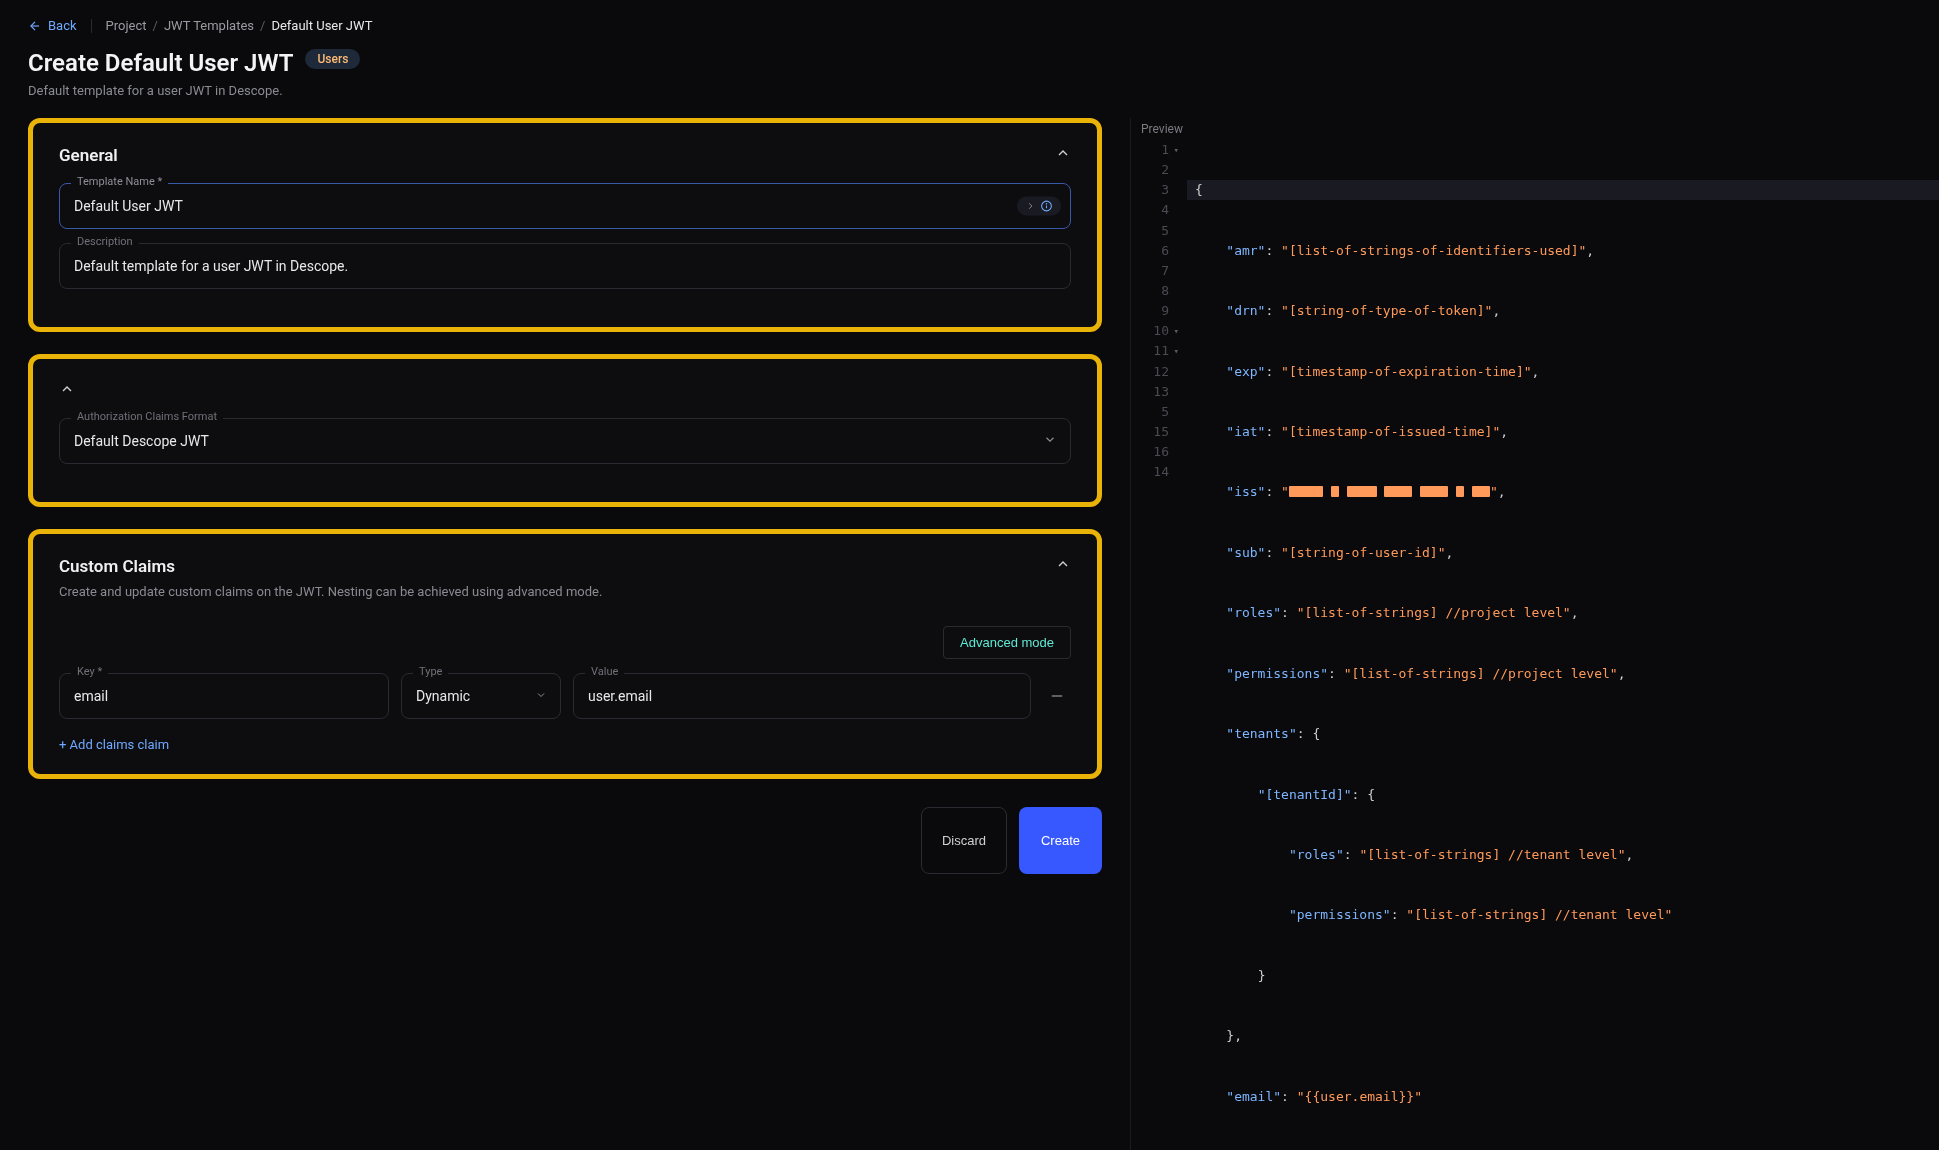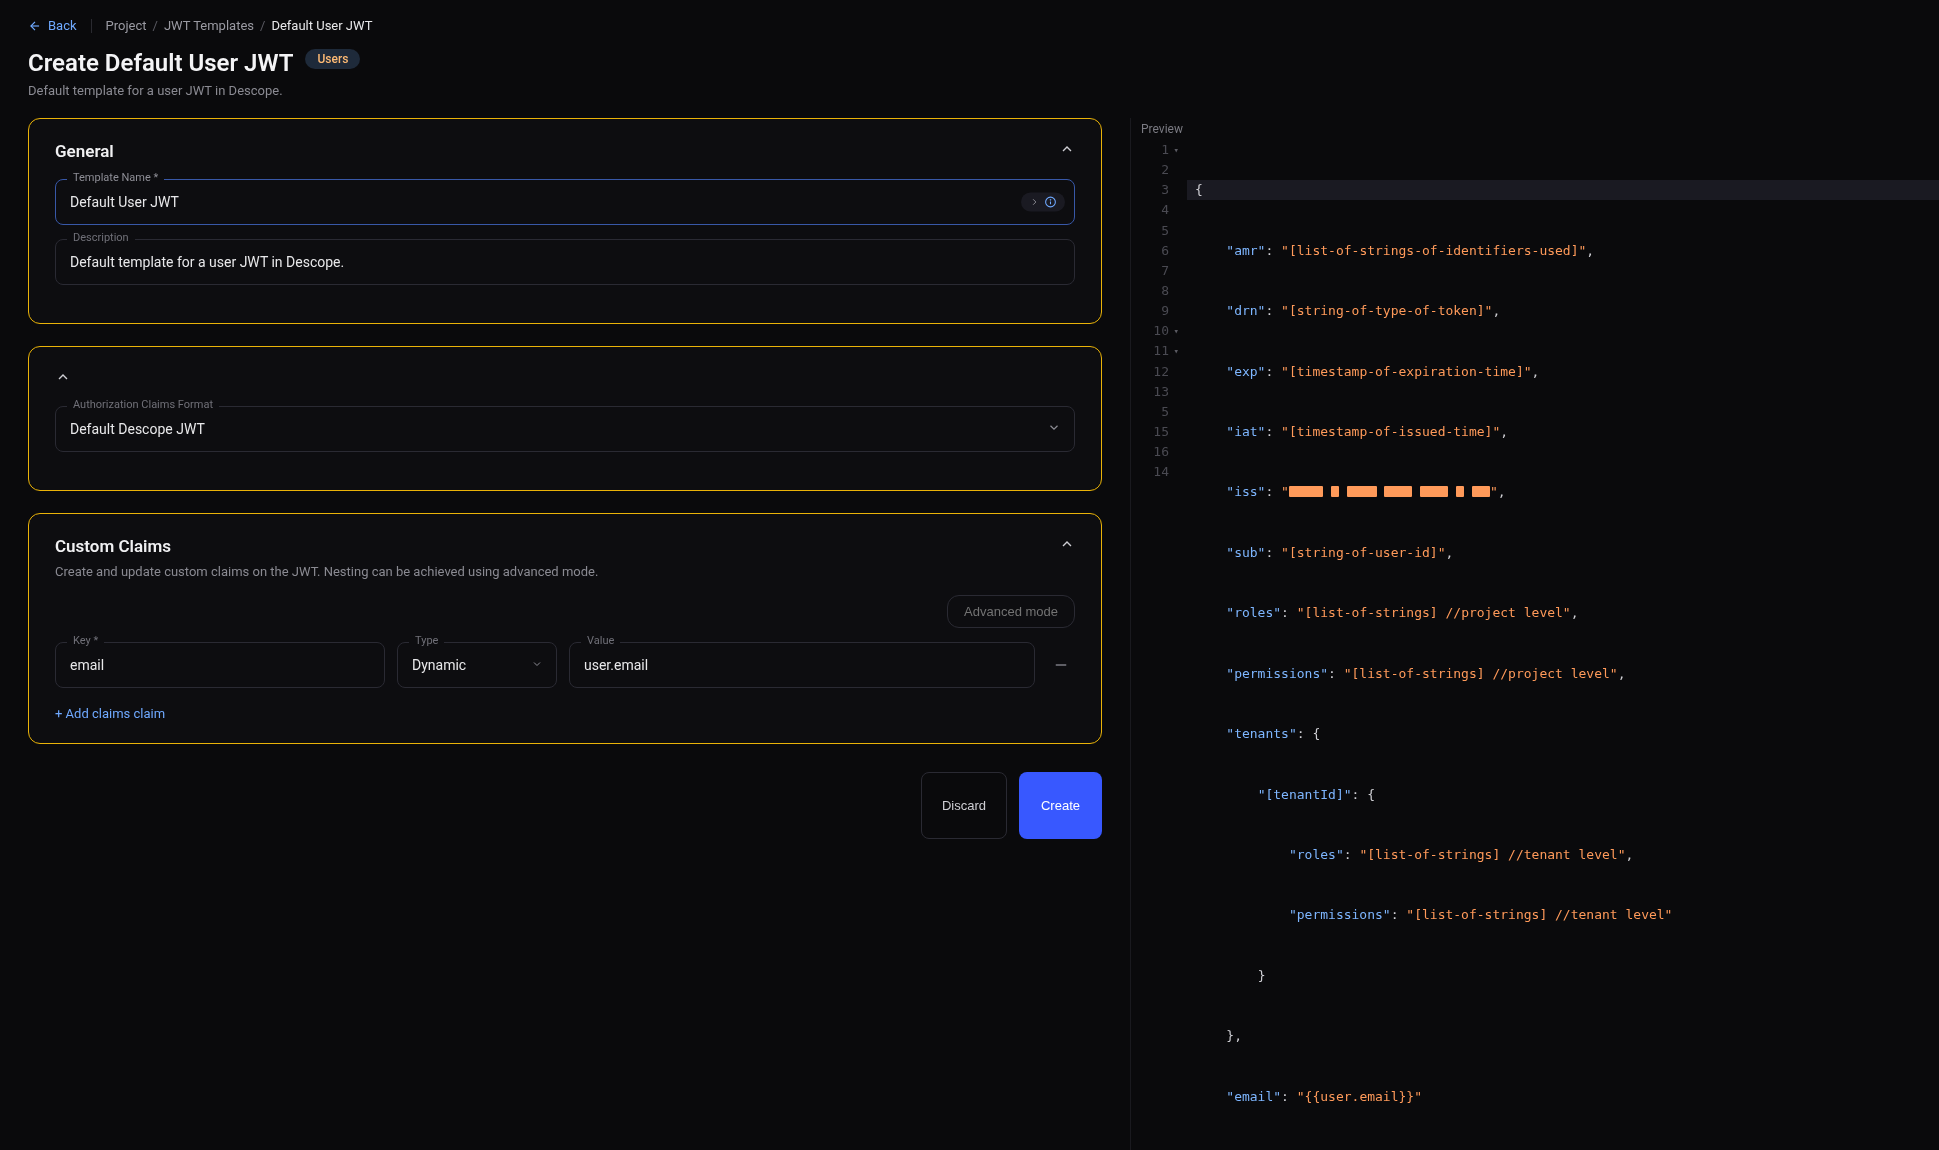--- a/index.html
+++ b/index.html
@@ -60,21 +60,21 @@
       gap: 22px;
     }
     .right-col {
       flex: 1;
       border-left: 1px solid #1a1a1f;
       position: relative;
     }
 
     
     .card {
-      border: 1px solid #eab308;
+      border: 5px solid #eab308;
       border-radius: 12px;
       padding: 22px 26px;
       background: #0d0d10;
     }
     .card-header {
       display: flex;
       justify-content: space-between;
       align-items: flex-start;
       margin-bottom: 18px;
       cursor: pointer;
@@ -132,21 +132,21 @@
       color: #7a7a82; cursor: pointer;
       display: flex; align-items: center; justify-content: center;
     }
     .add-claim {
       color: #6fa9ff; font-size: 13px; cursor: pointer;
       margin-top: 18px; display: inline-flex; gap: 4px;
     }
     .advanced-row { display: flex; justify-content: flex-end; margin-bottom: 14px; }
     .btn-outline {
       background: transparent; border: 1px solid #2a2a33;
-      color: #737373; border-radius: 12px;
+      color: #5eead4; border-radius: 4px;
       padding: 8px 16px; font-size: 13px; cursor: pointer;
     }
 
     
     .actions {
       display: flex; justify-content: flex-end; gap: 12px;
       padding-top: 6px;
     }
     .btn-ghost {
       background: transparent; border: 1px solid #2a2a33;
@@ -295,21 +295,21 @@
 
     <div class="card">
       <div class="card-header">
         <div class="card-title">Custom Claims</div>
         <span class="chevron">
           <svg width="16" height="16" viewBox="0 0 24 24" fill="none" stroke="currentColor" stroke-width="2">
               <path d="M18 15l-6-6-6 6"></path>
             </svg>
         </span>
       </div>
-      <div class="card-subtitle" style="margin-top:-10px;margin-bottom:16px">Create and update custom claims on the JWT. Nesting can be achieved using advanced mode.</div>
+      <div class="card-subtitle" style="margin-top:-10px;margin-bottom:27px">Create and update custom claims on the JWT. Nesting can be achieved using advanced mode.</div>
 
       <div class="advanced-row">
         <button class="btn-outline">Advanced mode</button>
       </div>
 
       <div class="claim-row">
         <div class="field-wrap key-col" style="margin-bottom:0">
           <span class="field-label hint">Key *</span>
           <input class="input" value="email" style="">
         </div>

